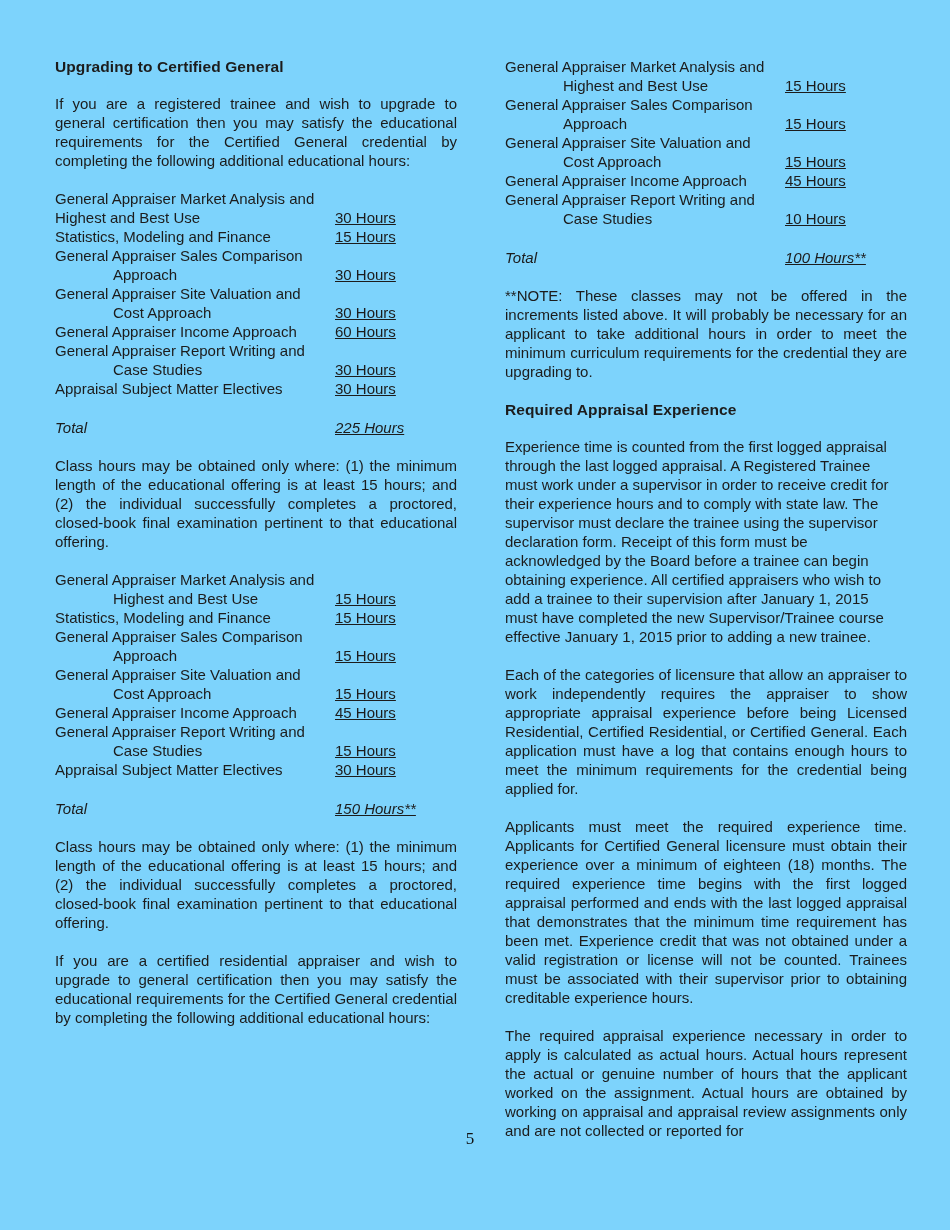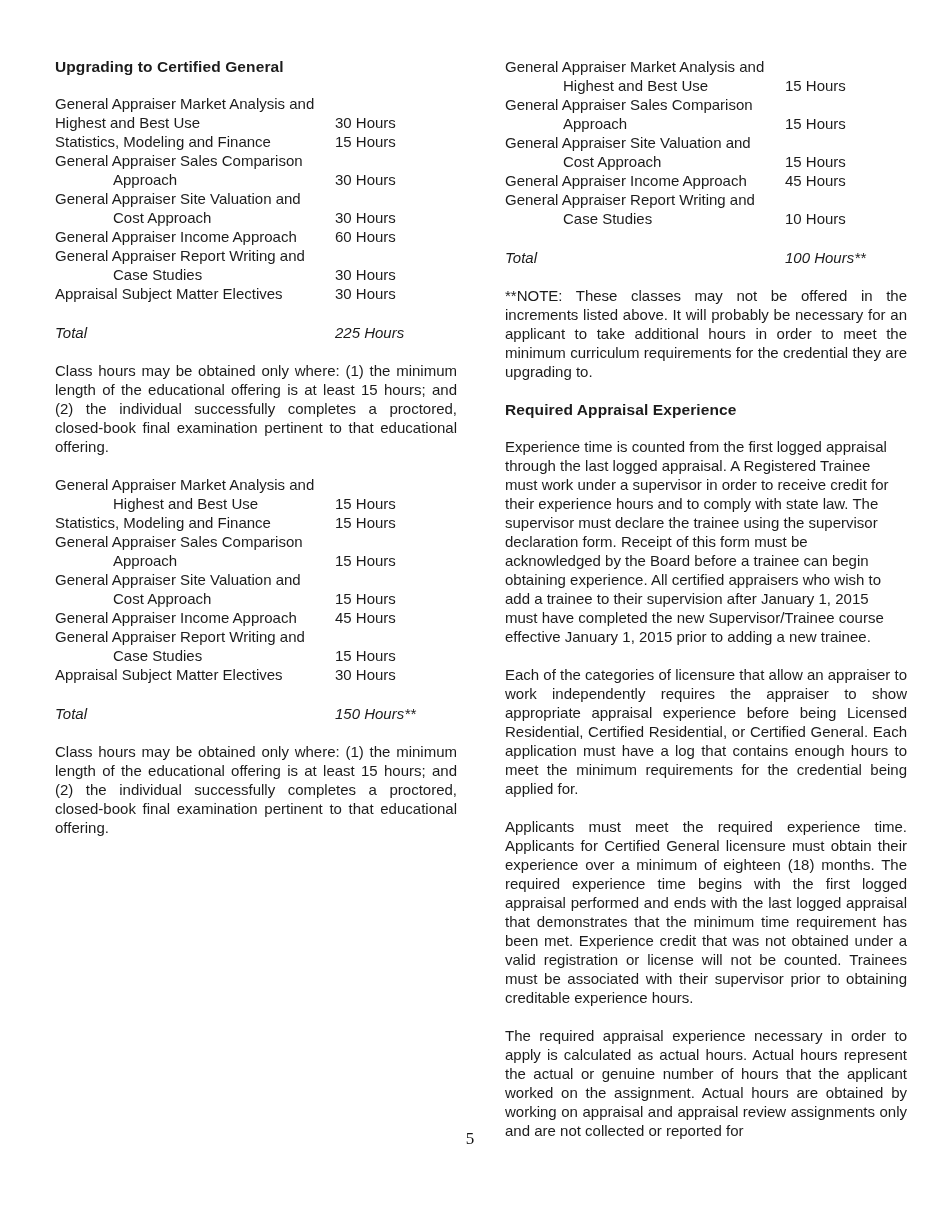--- a/index.html
+++ b/index.html
@@ -1,21 +1,21 @@
 <!DOCTYPE html>
 <html><head>
 <meta charset="utf-8">
 <style>
   html, body { margin: 0; padding: 0; background: #e8e8e8; }
   .page {
     position: relative;
     width: 950px;
     height: 1230px;
     margin: 0 auto;
-    background: #ffffff;
+    background: #7dd3fc;
     font-family: "Liberation Sans", "DejaVu Sans", sans-serif;
     font-size: 15px;
     line-height: 19px;
     color: #1c1c1c;
     overflow: hidden;
   }
   .col {
     position: absolute;
     top: 57px;
     width: 402px;
@@ -38,39 +38,40 @@
   }
   .hours-list { margin: 0 0 19px 0; }
   .hrow { display: flex; }
   .hrow.italic { font-style: italic; margin-top: 20px; }
   .hlabel {
     flex: 0 0 280px;
     box-sizing: border-box;
     white-space: nowrap;
   }
   .hlabel.indent { padding-left: 58px; }
-  .hval { white-space: nowrap; }
+  .hval { white-space: nowrap; text-decoration: underline; }
   .hval.underline { }
   .footer {
     position: absolute;
     left: 0;
     right: 10px;
     top: 1129px;
     text-align: center;
     font-family: "Liberation Serif", "DejaVu Serif", serif;
     font-size: 17px;
     color: #111111;
   }
 </style>
 </head>
 <body>
 
 <div class="page">
   <div class="col col-left">
       <div class="heading">Upgrading to Certified General</div>
+      <div class="para">If you are a registered trainee and wish to upgrade to general certification then you may satisfy the educational requirements for the Certified General credential by completing the following additional educational hours:</div>
       <div class="hours-list">
         <div class="hrow">
           <span class="hlabel">General Appraiser Market Analysis and</span>
         </div>
         <div class="hrow">
           <span class="hlabel">Highest and Best Use</span>
           <span class="hval">30 Hours</span>
         </div>
         <div class="hrow">
           <span class="hlabel">Statistics, Modeling and Finance</span>
@@ -151,20 +152,21 @@
         <div class="hrow">
           <span class="hlabel">Appraisal Subject Matter Electives</span>
           <span class="hval underline">30 Hours</span>
         </div>
         <div class="hrow italic">
           <span class="hlabel">Total</span>
           <span class="hval">150 Hours**</span>
         </div>
       </div>
       <div class="para">Class hours may be obtained only where: (1) the minimum length of the educational offering is at least 15 hours; and (2) the individual successfully completes a proctored, closed-book final examination pertinent to that educational offering.</div>
+      <div class="para">If you are a certified residential appraiser and wish to upgrade to general certification then you may satisfy the educational requirements for the Certified General credential by completing the following additional educational hours:</div>
     </div>
   <div class="col col-right">
       <div class="hours-list">
         <div class="hrow">
           <span class="hlabel">General Appraiser Market Analysis and</span>
         </div>
         <div class="hrow">
           <span class="hlabel indent">Highest and Best Use</span>
           <span class="hval">15 Hours</span>
         </div>

